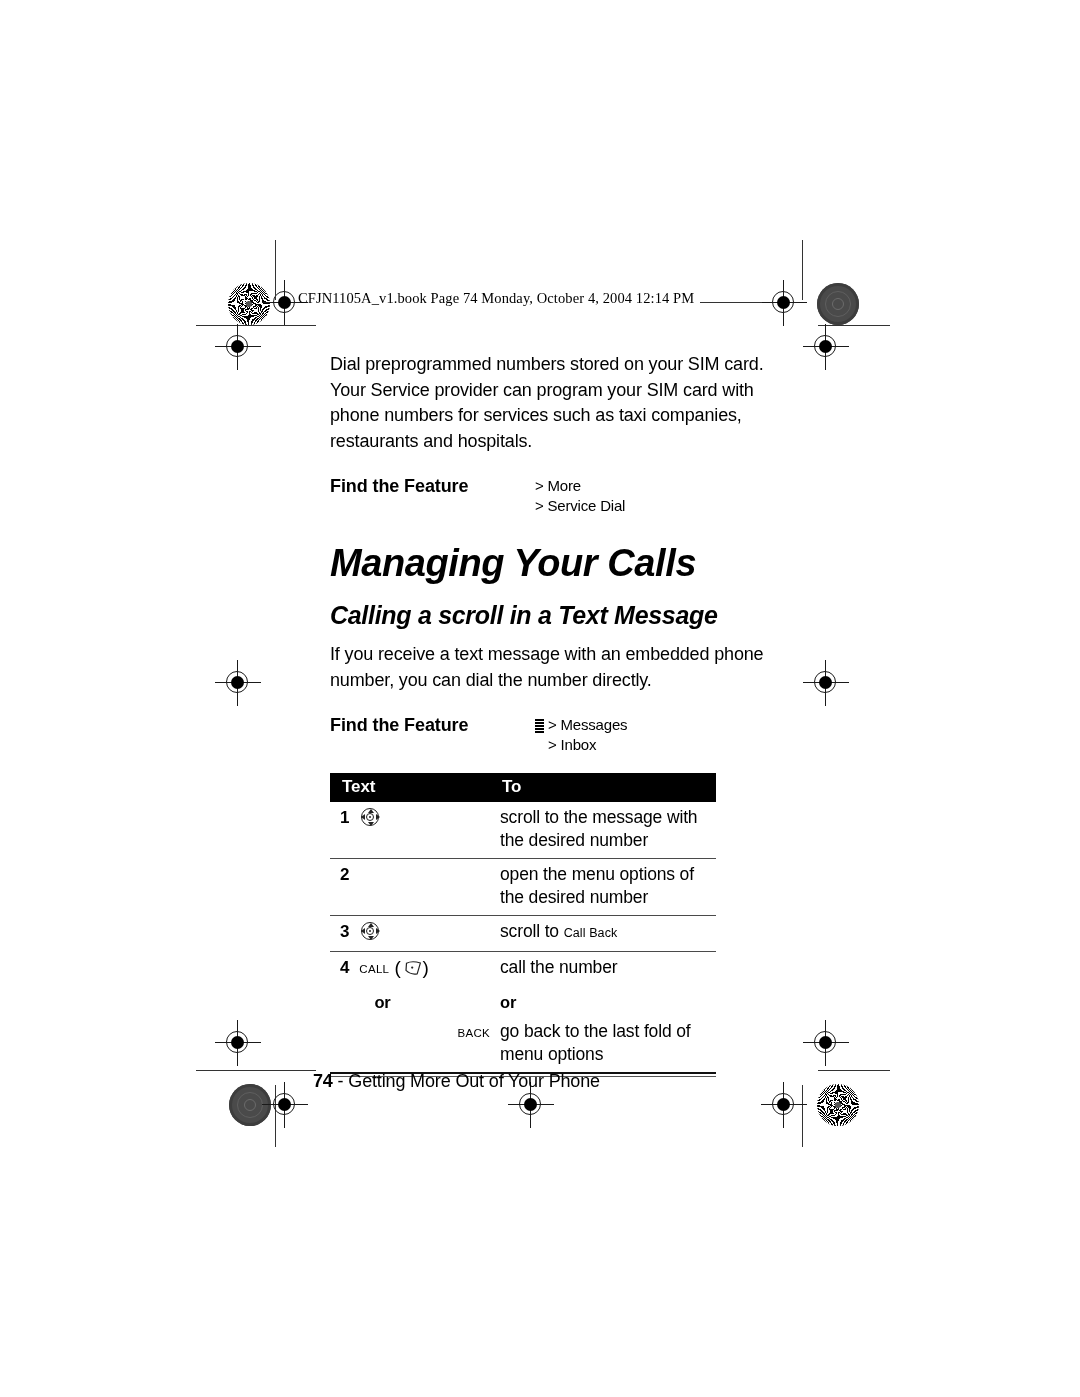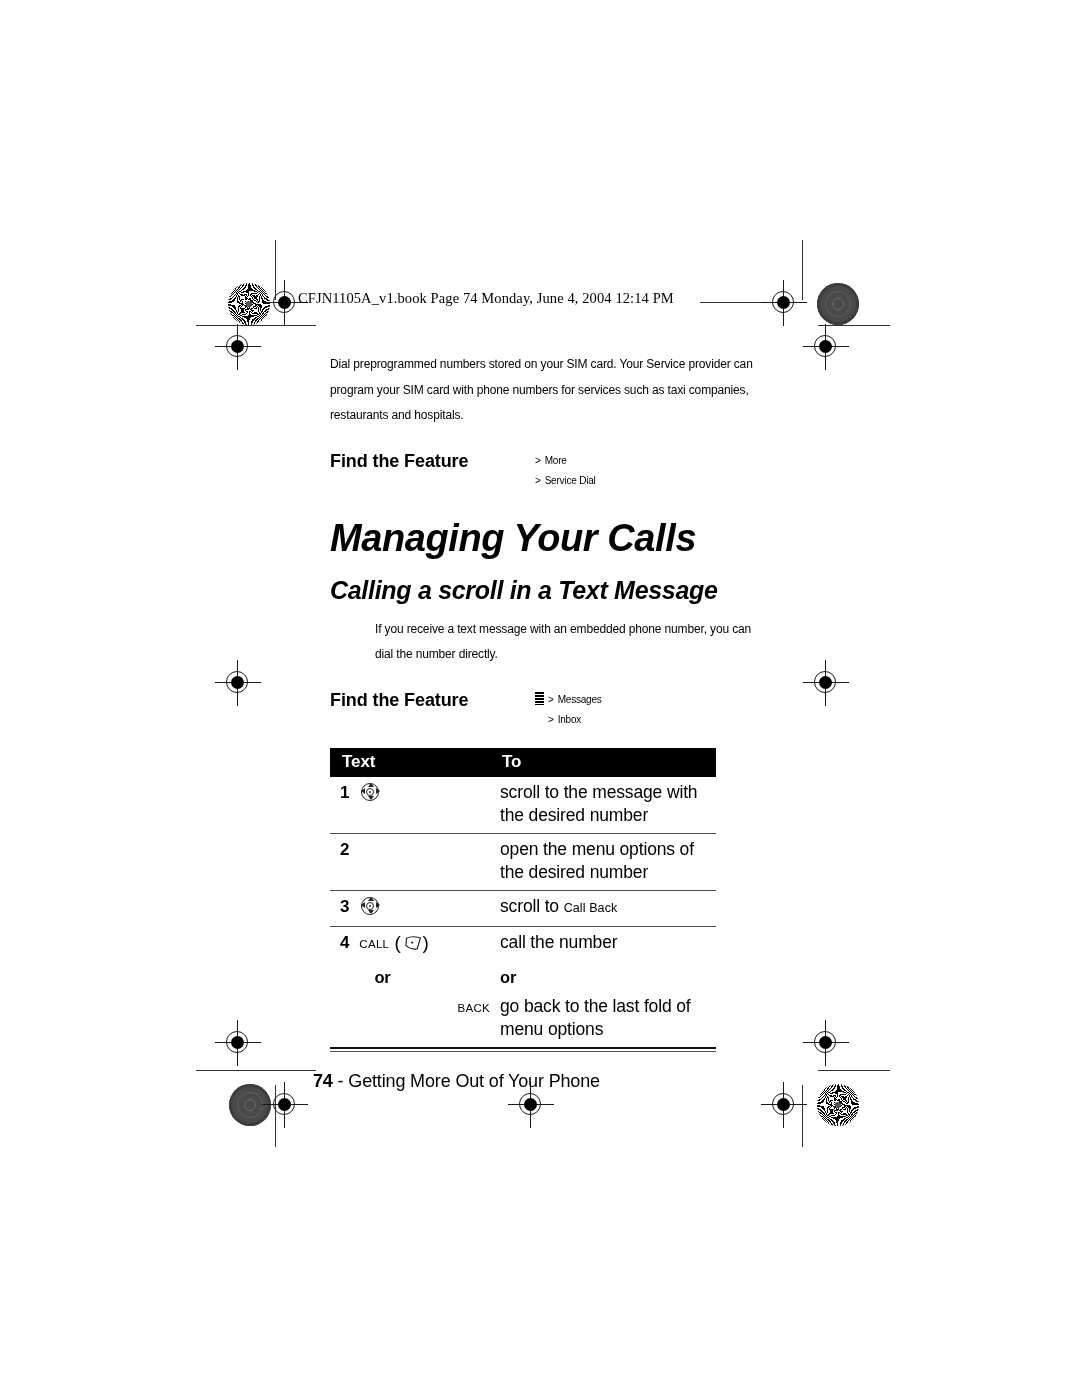--- a/index.html
+++ b/index.html
@@ -111,21 +111,21 @@
 
   h2.section-title {
     font-size: 25px;
     font-weight: bold;
     font-style: italic;
     margin: 0 0 16px 0;
     letter-spacing: -0.3px;
   }
 
   p.body-text {
-    font-size: 12px;
+    font-size: 18px;
     line-height: 25.5px;
     margin: 0;
     letter-spacing: -0.15px;
   }
 
   h1.chapter-title {
     font-size: 38px;
     font-weight: bold;
     font-style: italic;
     margin: 0;
@@ -139,21 +139,21 @@
     margin: 0;
   }
   .find-feature .ff-label {
     font-size: 18px;
     font-weight: bold;
     width: 205px;
     flex: 0 0 205px;
     letter-spacing: -0.1px;
   }
   .find-feature .ff-path {
-    font-size: 10px;
+    font-size: 15px;
     line-height: 20px;
     letter-spacing: -0.2px;
   }
   .ff-path .path-line { white-space: nowrap; }
   .ff-path .path-line .gt { margin-right: 4px; }
 
   .menu-icon {
     display: inline-block;
     width: 9px;
     height: 13px;
@@ -410,21 +410,21 @@
 <div class="mark trimline-h" style="left:818px; top:1070px; width:72px;"></div>
 <div class="mark trimline-v" style="left:802px; top:1085px; height:62px;"></div>
 <div class="mark crosshair" style="left:761px; top:1082px;">
   <div class="hbar"></div>
     <div class="vbar"></div>
     <div class="ring"></div>
     <div class="dot"></div>
 </div>
 <div class="mark starburst" style="left:817px; top:1084px;"></div>
 
-<div class="page-header">CFJN1105A_v1.book  Page 74  Monday, June 4, 2004  12:14 PM</div>
+<div class="page-header">CFJN1105A_v1.book  Page 74  Monday, October 4, 2004  12:14 PM</div>
 
 <div class="content">
 
 
   <p class="body-text" style="margin-bottom:22px;">Dial preprogrammed numbers stored on your SIM card. Your Service provider can program your SIM card with phone numbers for services such as taxi companies, restaurants and hospitals.</p>
 
   <div class="find-feature" style="margin-bottom:26px;">
     <div class="ff-label">Find the Feature</div>
     <div class="ff-path">
       <div class="path-line">
@@ -433,21 +433,21 @@
       <div class="path-line">
         <span class="gt">&gt;</span><span>Service Dial</span>
       </div>
     </div>
   </div>
 
   <h1 class="chapter-title" style="margin-bottom:16px;">Managing Your Calls</h1>
 
   <h2 class="section-title" style="margin-bottom:12px;">Calling a scroll in a Text Message</h2>
 
-  <p class="body-text" style="margin-bottom:22px;margin-left:45px;">If you receive a text message with an embedded phone number, you can dial the number directly.</p>
+  <p class="body-text" style="margin-bottom:22px;">If you receive a text message with an embedded phone number, you can dial the number directly.</p>
 
   <div class="find-feature" style="margin-bottom:18px;">
     <div class="ff-label">Find the Feature</div>
     <div class="ff-path">
       <div class="path-line">
         <span class="menu-icon"><i></i><i></i><i></i><i></i><i></i></span><span class="gt">&gt;</span><span>Messages</span>
       </div>
       <div class="path-line" style="padding-left:13px;">
         <span class="gt">&gt;</span><span>Inbox</span>
       </div>

